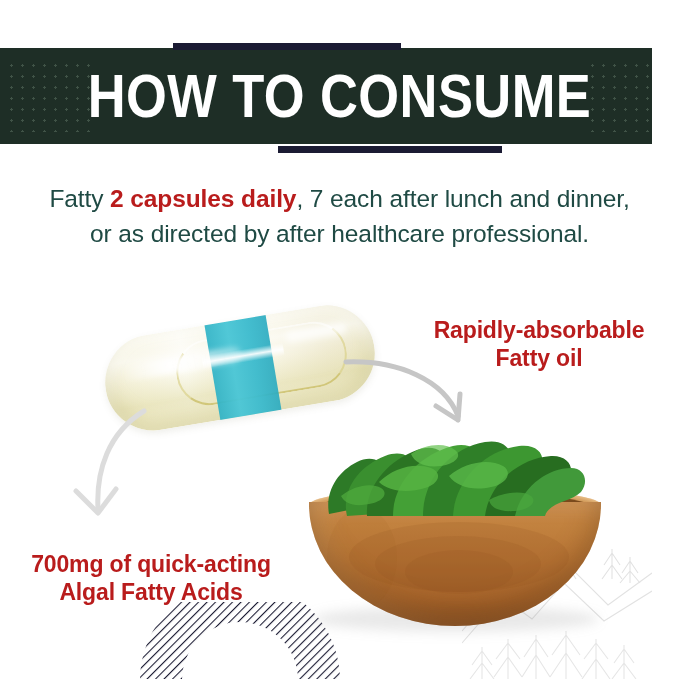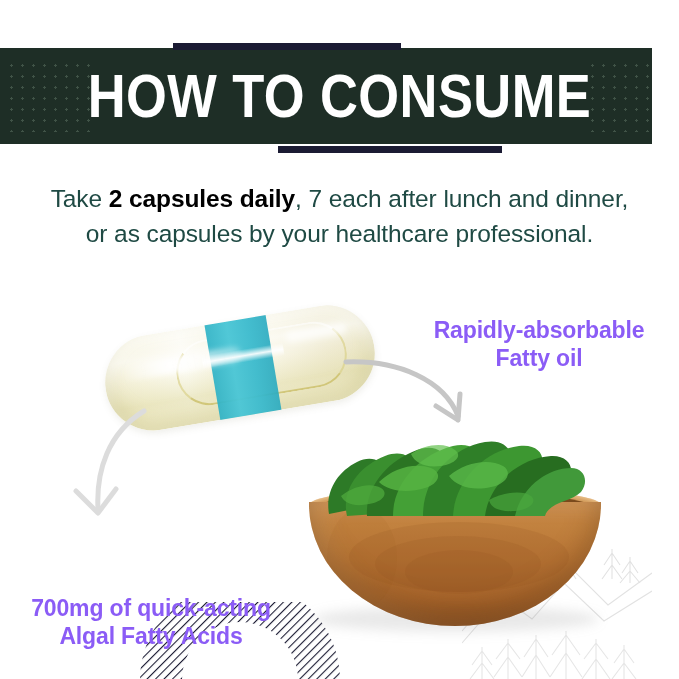--- a/index.html
+++ b/index.html
@@ -81,21 +81,21 @@
     position: absolute;
     left: 30px;
     top: 182px;
     width: 619px;
     text-align: center;
     color: #1f4a44;
     font-size: 24.5px;
     line-height: 1.42;
     letter-spacing: -0.1px;
   }
-  #intro b { font-weight: bold; color: #000000; }
+  #intro b { font-weight: bold; color: #b91c1c; }
 
   
   #capsule-wrap {
     position: absolute;
     left: 96px;
     top: 282px;
     width: 288px;
     height: 166px;
     z-index: 3;
   }
@@ -240,39 +240,38 @@
     left: 24px;
     top: 2px;
     width: 272px;
     height: 86px;
     z-index: 2;
   }
 
   
   .callout {
     position: absolute;
-    color: #8b5cf6;
+    color: #b91c1c;
     font-weight: bold;
     font-size: 23px;
     line-height: 1.22;
     letter-spacing: -0.15px;
     z-index: 8;
   }
   #callout-algal {
     left: 408px;
     top: 316px;
     width: 262px;
     text-align: center;
   }
   #callout-omega {
     left: 6px;
     top: 550px;
     width: 290px;
     text-align: center;
-    margin-top: 44px;
   }
 
   
   .arrow-svg {
     position: absolute;
     z-index: 5;
     pointer-events: none;
   }
   #arrow-right-svg { left: 340px; top: 350px; }
   #arrow-left-svg  { left: 40px;  top: 405px; }
@@ -288,22 +287,22 @@
 
   <div class="accent-bar" id="accent-top"></div>
   <div id="header-band">
     <div class="dotgrid" id="dotgrid-left"></div>
     <div class="dotgrid" id="dotgrid-right"></div>
   </div>
   <div id="header-title">HOW TO CONSUME</div>
   <div class="accent-bar" id="accent-bottom"></div>
 
   <div id="intro">
-    <span><span>Take </span><b>2 capsules daily</b><span>, 7 each after lunch and dinner,</span></span><br>
-    <span>or as capsules by your healthcare professional.</span>
+    <span><span>Fatty </span><b>2 capsules daily</b><span>, 7 each after lunch and dinner,</span></span><br>
+    <span>or as directed by after healthcare professional.</span>
   </div>
 
   <div id="capsule-wrap">
     <div id="capsule">
       <div id="capsule-seam"></div>
       <div id="capsule-band"></div>
       <div id="capsule-band-hi"></div>
       <div id="capsule-gloss"></div>
       <div id="capsule-gloss2"></div>
     </div>

